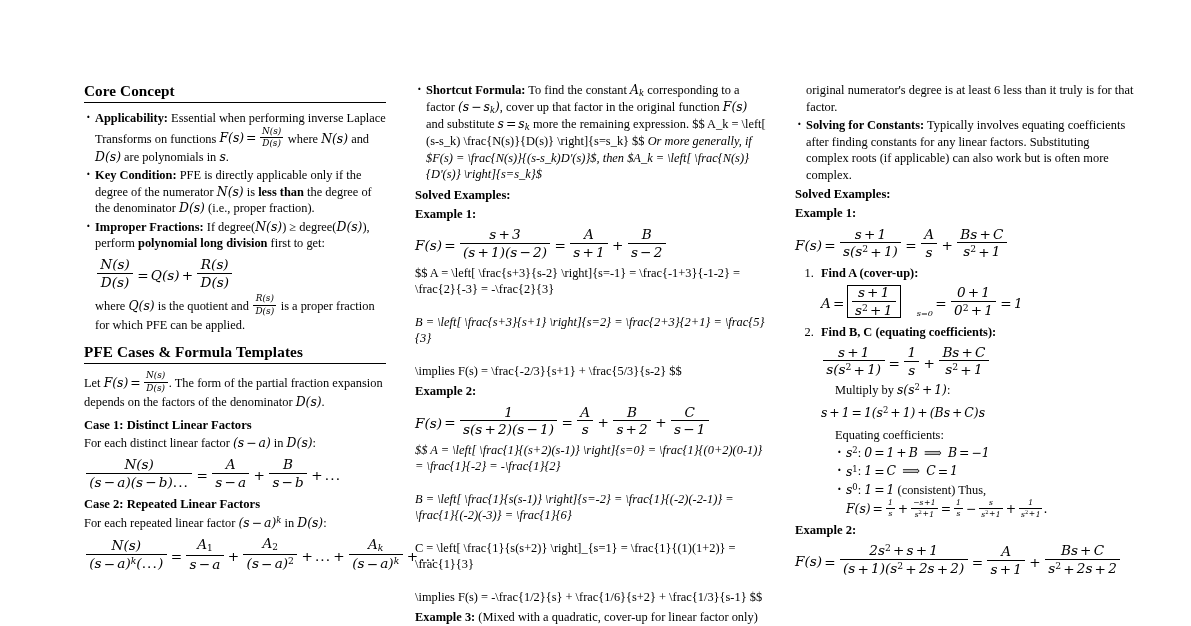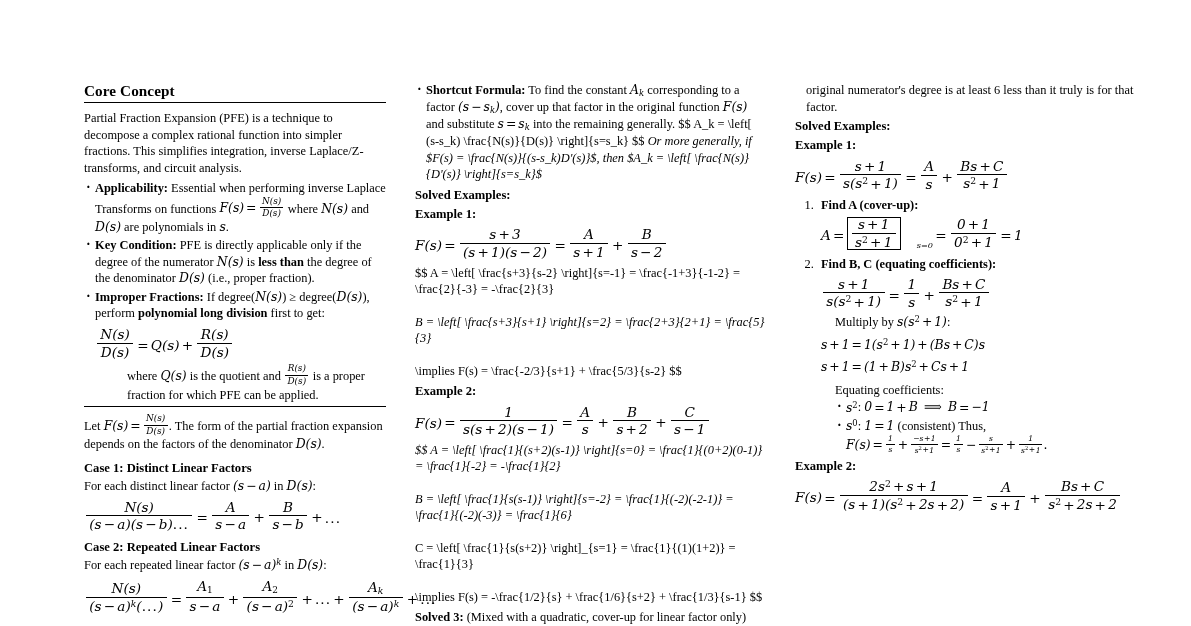--- a/index.html
+++ b/index.html
@@ -74,21 +74,20 @@
 <body>
 
 <div class="page">
 <div class="cols">
 
   <div class="col c1">
 
     <h2 class="sec">Core Concept</h2>
     <hr class="rule">
 
-    <p>Partial Fraction Expansion (PFE) is a technique to decompose a complex rational function into simpler fractions. This simplifies integration, inverse Laplace/Z-transforms, and circuit analysis.</p>
 
     <ul class="ul">
 
       <li>
         <span class="b">Applicability:</span>
         <span>Essential when performing inverse Laplace Transforms on functions</span>
         <span class="m">F(s)<span class="op">=</span><span class="frac sfrac"><span class="n">N(s)</span><span class="d">D(s)</span></span></span>
         <span>where</span>
         <span class="m">N(s)</span>
         <span>and</span>
@@ -113,30 +112,31 @@
         <span>If degree(</span><span class="m">N(s)</span><span>)</span>
         <span class="mr">≥</span>
         <span>degree(</span><span class="m">D(s)</span><span>), perform</span>
         <span class="b">polynomial long division</span>
         <span>first to get:</span>
 
         <span class="disp m">
           <span class="frac dfrac"><span class="n">N(s)</span><span class="d">D(s)</span></span><span class="op">=</span>Q(s)<span class="op">+</span><span class="frac dfrac"><span class="n">R(s)</span><span class="d">D(s)</span></span>
         </span>
 
-        <span style="display:block;margin-top:4px;margin-left:32px;">
+        <span style="display:block;margin-top:4px;">
           <span>where</span>
           <span class="m">Q(s)</span>
           <span>is the quotient and</span>
           <span class="m"><span class="frac sfrac"><span class="n">R(s)</span><span class="d">D(s)</span></span></span>
           <span>is a proper fraction for which PFE can be applied.</span>
         </span>
       </li>
     </ul>
 
+    <h2 class="sec" style="margin-top:10px;">PFE Cases &amp; Formula Templates</h2>
     <hr class="rule">
 
     <p>
       <span>Let</span>
       <span class="m">F(s)<span class="op">=</span><span class="frac sfrac"><span class="n">N(s)</span><span class="d">D(s)</span></span></span><span>. The form of the partial fraction expansion depends on the factors of the denominator</span>
       <span class="m">D(s)</span><span>.</span>
     </p>
 
     <h3 class="sub">Case 1: Distinct Linear Factors</h3>
     <p class="tight">
@@ -167,21 +167,21 @@
     <ul class="ul" style="margin-top:0;">
       <li>
         <span class="b">Shortcut Formula:</span>
         <span>To find the constant</span>
         <span class="m">A<sub class="e">k</sub></span>
         <span>corresponding to a factor</span>
         <span class="m">(s<span class="op">−</span>s<sub class="e">k</sub>)</span><span>, cover up that factor in the original function</span>
         <span class="m">F(s)</span>
         <span>and substitute</span>
         <span class="m">s<span class="op">=</span>s<sub class="e">k</sub></span>
-        <span>into the remaining generally.</span>
+        <span>more the remaining expression.</span>
         <span class="raw">$$ A_k = \left[ (s-s_k) \frac{N(s)}{D(s)} \right]{s=s_k} $$</span>
         <span class="raw rawi">Or more generally, if $F(s) = \frac{N(s)}{(s-s_k)D'(s)}$, then $A_k = \left[ \frac{N(s)}{D'(s)} \right]{s=s_k}$</span>
       </li>
     </ul>
 
     <h3 class="sub" style="margin-top:4px;">Solved Examples:</h3>
     <h3 class="sub" style="margin-top:3px;">Example 1:</h3>
 
     <span class="disp m">
       F(s)<span class="op">=</span><span class="frac dfrac"><span class="n">s<span class="op">+</span>3</span><span class="d">(s<span class="op">+</span>1)(s<span class="op">−</span>2)</span></span><span class="op">=</span><span class="frac dfrac"><span class="n">A</span><span class="d">s<span class="op">+</span>1</span></span><span class="op">+</span><span class="frac dfrac"><span class="n">B</span><span class="d">s<span class="op">−</span>2</span></span>
@@ -201,29 +201,35 @@
 
     <p class="blk raw rawi"><span>$$ A = \left[ \frac{1}{(s+2)(s-1)} \right]{s=0} = \frac{1}{(0+2)(0-1)} = \frac{1}{-2} = -\frac{1}{2}</span></p>
     <div class="gap"></div>
     <p class="blk raw rawi"><span>B = \left[ \frac{1}{s(s-1)} \right]{s=-2} = \frac{1}{(-2)(-2-1)} = \frac{1}{(-2)(-3)} = \frac{1}{6}</span></p>
     <div class="gap"></div>
     <p class="blk raw"><span>C = \left[ \frac{1}{s(s+2)} \right]_{s=1} = \frac{1}{(1)(1+2)} = \frac{1}{3}</span></p>
     <div class="gap"></div>
     <p class="blk raw"><span>\implies F(s) = -\frac{1/2}{s} + \frac{1/6}{s+2} + \frac{1/3}{s-1} $$</span></p>
 
     <p class="tight" style="margin-top:4px;">
-      <span class="b">Solved 3:</span>
+      <span class="b">Example 3:</span>
       <span>(Mixed with a quadratic, cover-up for linear factor only)</span>
     </p>
   </div>
 
   <div class="col c3">
 
     <p class="tight" style="margin-left:11px;">original numerator's degree is at least 6 less than it truly is for that factor.</p>
 
+    <ul class="ul" style="margin-top:2px;">
+      <li>
+        <span class="b">Solving for Constants:</span>
+        <span>Typically involves equating coefficients after finding constants for any linear factors. Substituting complex roots (if applicable) can also work but is often more complex.</span>
+      </li>
+    </ul>
 
     <h3 class="sub" style="margin-top:3px;">Solved Examples:</h3>
     <h3 class="sub" style="margin-top:3px;">Example 1:</h3>
 
     <span class="disp m">
       F(s)<span class="op">=</span><span class="frac dfrac"><span class="n">s<span class="op">+</span>1</span><span class="d">s(s<sup class="en">2</sup><span class="op">+</span>1)</span></span><span class="op">=</span><span class="frac dfrac"><span class="n">A</span><span class="d">s</span></span><span class="op">+</span><span class="frac dfrac"><span class="n">Bs<span class="op">+</span>C</span><span class="d">s<sup class="en">2</sup><span class="op">+</span>1</span></span>
     </span>
 
     <ol class="num">
       <li>
@@ -240,35 +246,38 @@
           <span class="frac dfrac"><span class="n">s<span class="op">+</span>1</span><span class="d">s(s<sup class="en">2</sup><span class="op">+</span>1)</span></span><span class="op">=</span><span class="frac dfrac"><span class="n">1</span><span class="d">s</span></span><span class="op">+</span><span class="frac dfrac"><span class="n">Bs<span class="op">+</span>C</span><span class="d">s<sup class="en">2</sup><span class="op">+</span>1</span></span>
         </span>
 
         <span class="indent" style="display:block;margin-top:4px;">
           <span>Multiply by</span>
           <span class="m">s(s<sup class="en">2</sup><span class="op">+</span>1)</span><span>:</span>
         </span>
 
         <span class="m eqline indent">
           s<span class="op">+</span>1<span class="op">=</span>1(s<sup class="en">2</sup><span class="op">+</span>1)<span class="op">+</span>(Bs<span class="op">+</span>C)s
-        </span>
-        <span class="m eqline indent">
-          s<span class="op">+</span>1<span class="op">=</span>(1<span class="op">+</span>B)s<sup class="en">2</sup><span class="op">+</span>Cs<span class="op">+</span>1
         </span>
 
         <span class="indent" style="display:block;margin-top:2px;">Equating coefficients:</span>
 
         <ul class="ul indent" style="margin-top:1px;">
           <li>
             <span class="m">s<sup class="en">2</sup></span><span class="mr">:</span>
             <span class="m">0<span class="op">=</span>1<span class="op">+</span>B</span>
             <span class="mr">&nbsp;⟹&nbsp;</span>
             <span class="m">B<span class="op">=</span><span class="op" style="padding:0">−</span>1</span>
           </li>
           <li>
+            <span class="m">s<sup class="en">1</sup></span><span class="mr">:</span>
+            <span class="m">1<span class="op">=</span>C</span>
+            <span class="mr">&nbsp;⟹&nbsp;</span>
+            <span class="m">C<span class="op">=</span>1</span>
+          </li>
+          <li>
             <span class="m">s<sup class="en">0</sup></span><span class="mr">:</span>
             <span class="m">1<span class="op">=</span>1</span>
             <span class="mr">(consistent) Thus,</span>
             <span class="m">F(s)<span class="op">=</span><span class="frac tfrac"><span class="n">1</span><span class="d">s</span></span><span class="op">+</span><span class="frac tfrac"><span class="n"><span class="op" style="padding:0">−</span>s<span class="op" style="padding:0 .06em">+</span>1</span><span class="d">s<sup class="en">2</sup><span class="op" style="padding:0 .06em">+</span>1</span></span><span class="op">=</span><span class="frac tfrac"><span class="n">1</span><span class="d">s</span></span><span class="op">−</span><span class="frac tfrac"><span class="n">s</span><span class="d">s<sup class="en">2</sup><span class="op" style="padding:0 .06em">+</span>1</span></span><span class="op">+</span><span class="frac tfrac"><span class="n">1</span><span class="d">s<sup class="en">2</sup><span class="op" style="padding:0 .06em">+</span>1</span></span><span class="mr">.</span></span>
           </li>
         </ul>
       </li>
     </ol>
 
     <h3 class="sub" style="margin-top:2px;">Example 2:</h3>

